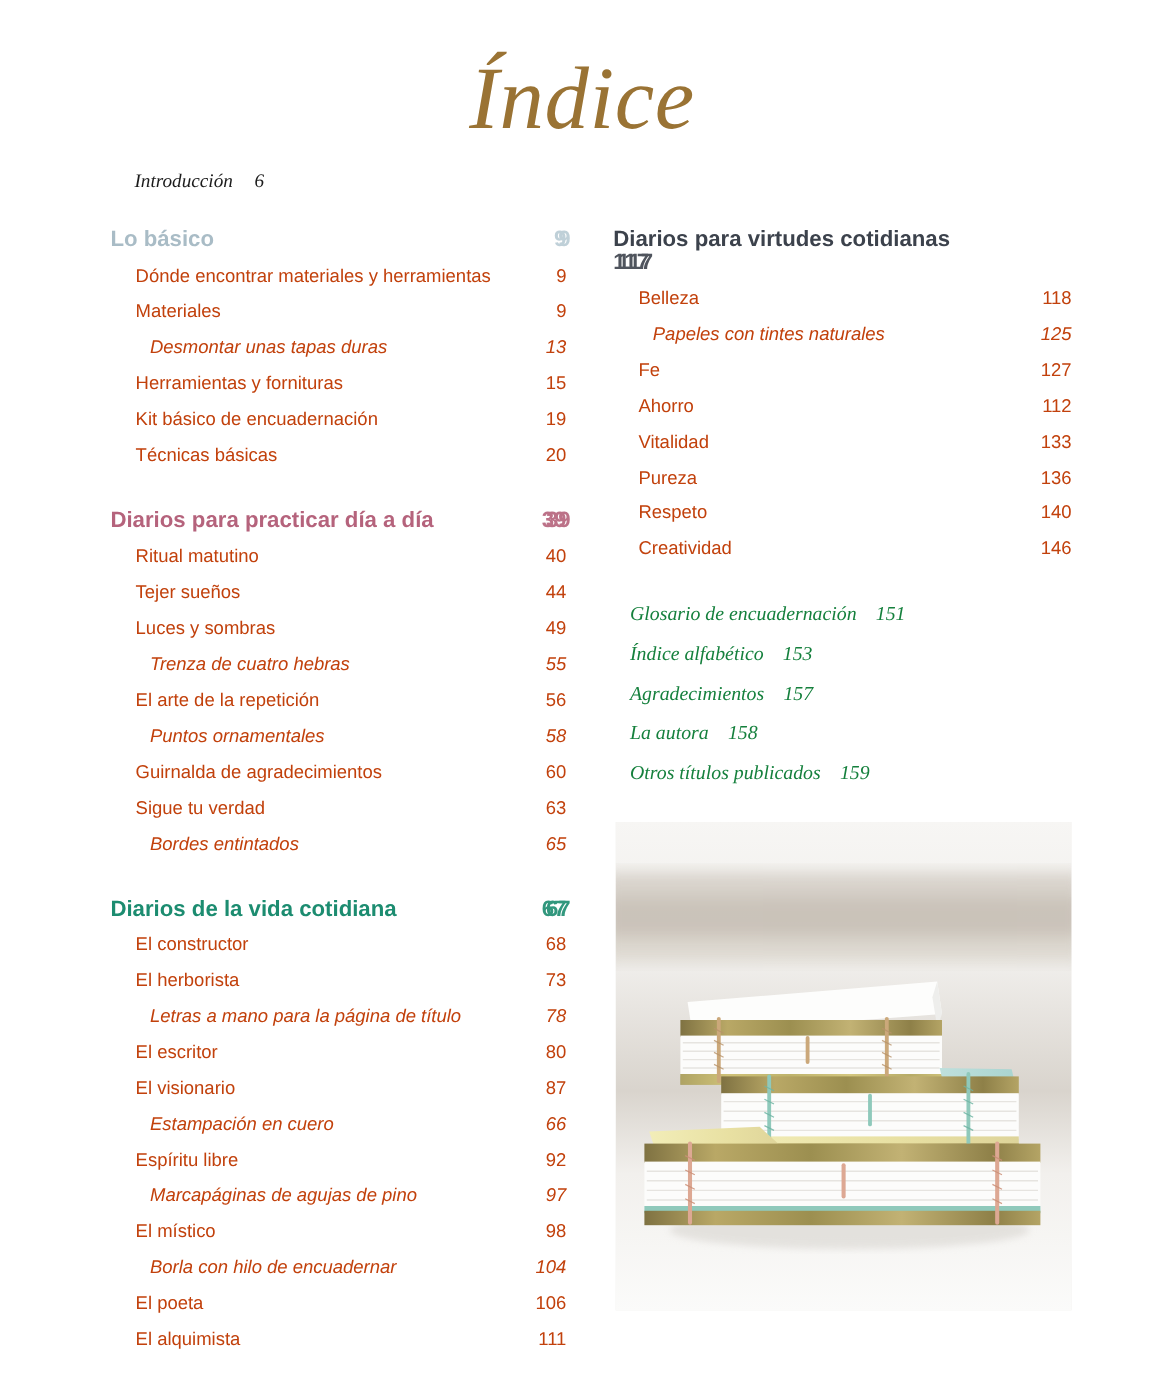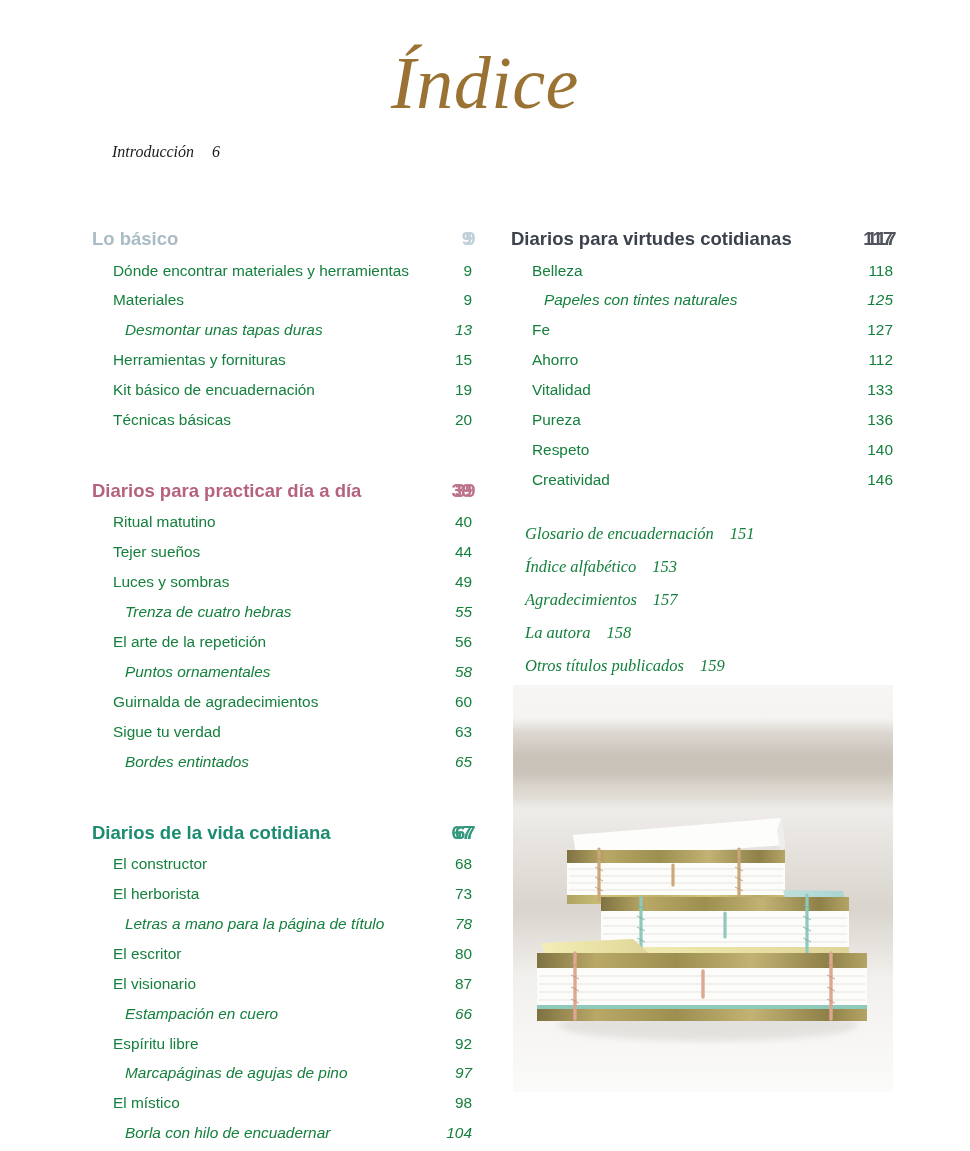--- a/index.html
+++ b/index.html
@@ -52,21 +52,21 @@
 
   
   .col {
     position: absolute;
     top: 190px;
   }
   .col-left  { left: 92px;  width: 380px; }
   .col-right { left: 511px; width: 382px; }
 
   
-  .section { margin-bottom: 22px; margin-top: 40px; }
+  .section { margin-bottom: 22px; }
 
   .section-head {
     display: flex;
     align-items: baseline;
     font-size: 18.5px;
     font-weight: bold;
     line-height: 1.0;
     padding-bottom: 14px;
   }
   .section-head .s-title { flex: 0 0 auto; }
@@ -76,30 +76,30 @@
     text-align: right;
     
     text-shadow: 3.5px 0 0 currentColor;
     opacity: 0.9;
   }
 
   
   .head-blue  { color: #a9bcc6; }
   .head-rose  { color: #b5637c; }
   .head-teal  { color: #1c8c70; gap: 33px; }
-  .head-slate { color: #3c424c; }
+  .head-slate { color: #3c424c; flex-direction: column; }
 
   .head-blue .s-page { color: #b9cbd4; }
 
   
   .entry {
     display: flex;
     align-items: baseline;
     font-size: 15.4px;
-    color: #15803d;
+    color: #c2410c;
     line-height: 1.0;
     padding: 0 0 14.5px 0;
     gap: 11px;
   }
   .entry .e-title { flex: 0 0 auto; }
   .entry .e-fill  { flex: 1 1 auto; }
   .entry .e-page  { flex: 0 0 auto; text-align: right; }
 
   .entry.lvl1 { padding-left: 21px; }
   .entry.lvl2 {

